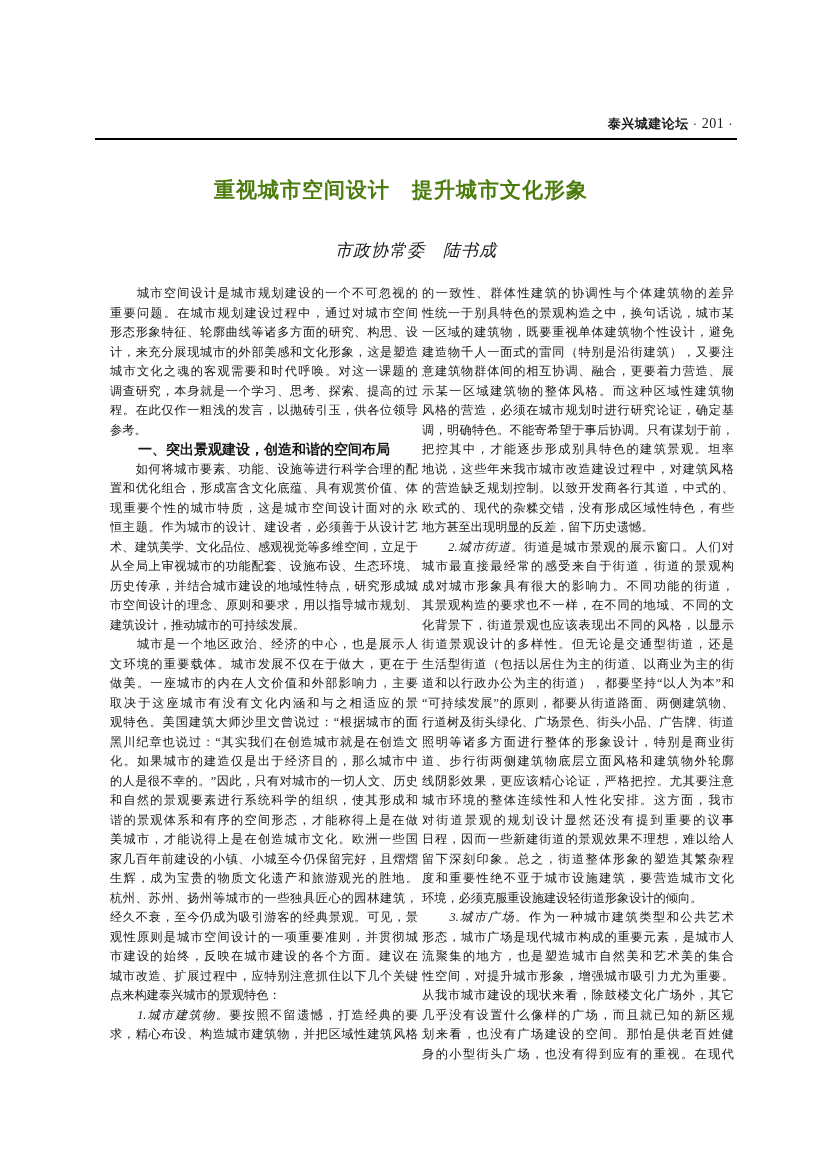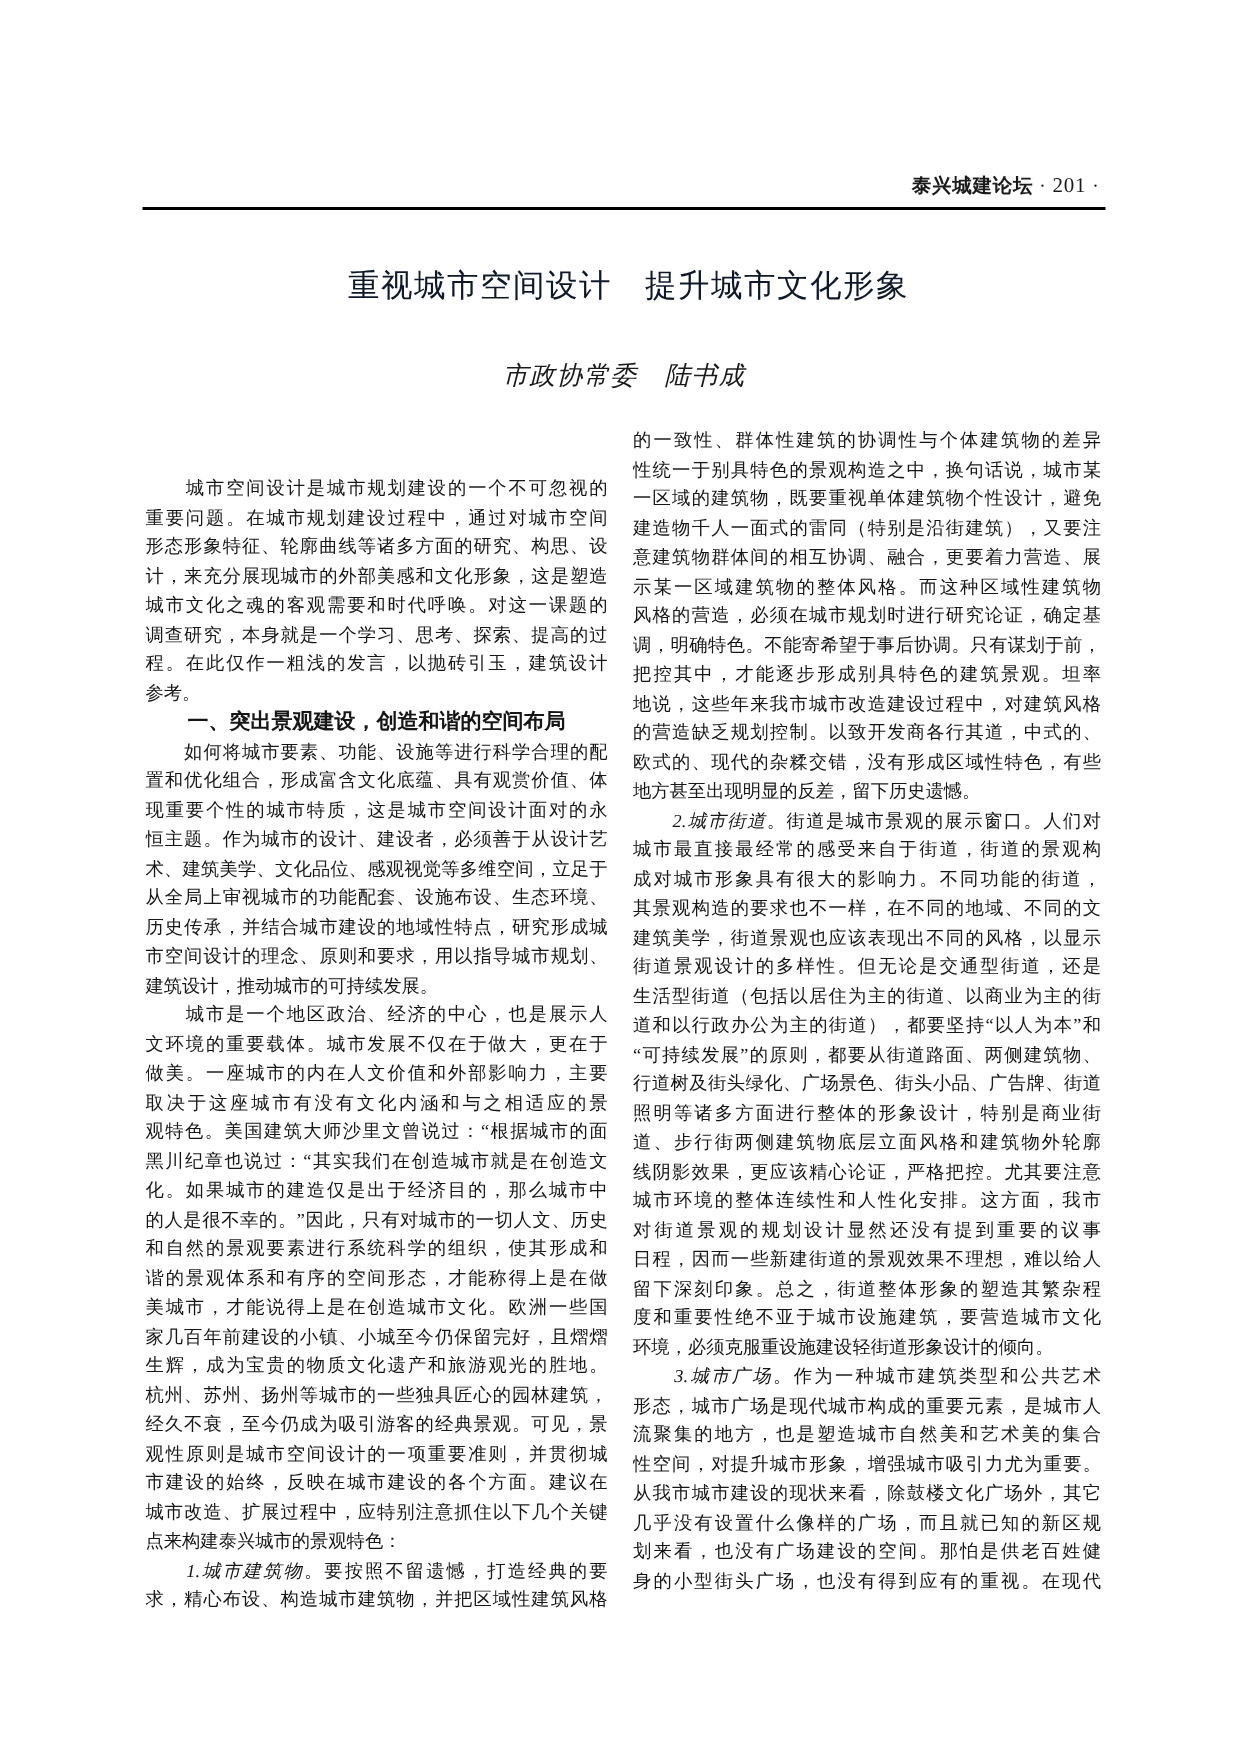--- a/index.html
+++ b/index.html
@@ -44,46 +44,46 @@
     position: absolute;
     top: 138px;
     left: 95px;
     width: 642px;
     height: 2px;
     background: #000000;
   }
   .title {
     position: absolute;
     top: 176px;
-    left: 98px;
+    left: 80px;
     width: 642px;
     margin: 0;
     text-align: center;
     font-family: "Liberation Sans", sans-serif;
-    font-weight: normal;
+    font-weight: bold;
     font-size: 21px;
     letter-spacing: 1px;
-    color: #0f172a;
+    color: #4d7c0f;
   }
   .author {
     position: absolute;
     top: 239px;
     left: 95px;
     width: 642px;
     text-align: center;
     font-size: 17px;
     font-style: italic;
     color: #1a1a1a;
     letter-spacing: 1px;
   }
   .column {
     position: absolute;
     top: 284px;
   }
-  .column-left  { left: 97px;  width: 308px; margin-top: 32px; }
+  .column-left  { left: 110px;  width: 308px; }
   .column-right { left: 422px; width: 312px; font-family: Liberation Serif, serif; }
   .text-line {
     height: 19.5px;
     line-height: 19.5px;
     font-size: 12.2px;
     color: #161616;
     white-space: nowrap;
     overflow: hidden;
     text-align: justify;
     text-align-last: justify;
@@ -117,21 +117,21 @@
 
   <div class="author">市政协常委　陆书成</div>
 
   <div class="column column-left">
       <div class="text-line">　　城市空间设计是城市规划建设的一个不可忽视的</div>
       <div class="text-line">重要问题。在城市规划建设过程中，通过对城市空间</div>
       <div class="text-line">形态形象特征、轮廓曲线等诸多方面的研究、构思、设</div>
       <div class="text-line">计，来充分展现城市的外部美感和文化形象，这是塑造</div>
       <div class="text-line">城市文化之魂的客观需要和时代呼唤。对这一课题的</div>
       <div class="text-line">调查研究，本身就是一个学习、思考、探索、提高的过</div>
-      <div class="text-line">程。在此仅作一粗浅的发言，以抛砖引玉，建筑设计</div>
+      <div class="text-line">程。在此仅作一粗浅的发言，以抛砖引玉，供各位领导</div>
       <div class="text-line para-end">参考。</div>
       <div class="text-line para-end heading-line">　　一、突出景观建设，创造和谐的空间布局</div>
       <div class="text-line">　　如何将城市要素、功能、设施等进行科学合理的配</div>
       <div class="text-line">置和优化组合，形成富含文化底蕴、具有观赏价值、体</div>
       <div class="text-line">现重要个性的城市特质，这是城市空间设计面对的永</div>
       <div class="text-line">恒主题。作为城市的设计、建设者，必须善于从设计艺</div>
       <div class="text-line">术、建筑美学、文化品位、感观视觉等多维空间，立足于</div>
       <div class="text-line">从全局上审视城市的功能配套、设施布设、生态环境、</div>
       <div class="text-line">历史传承，并结合城市建设的地域性特点，研究形成城</div>
       <div class="text-line">市空间设计的理念、原则和要求，用以指导城市规划、</div>
@@ -170,21 +170,21 @@
       <div class="text-line">调，明确特色。不能寄希望于事后协调。只有谋划于前，</div>
       <div class="text-line">把控其中，才能逐步形成别具特色的建筑景观。坦率</div>
       <div class="text-line">地说，这些年来我市城市改造建设过程中，对建筑风格</div>
       <div class="text-line">的营造缺乏规划控制。以致开发商各行其道，中式的、</div>
       <div class="text-line">欧式的、现代的杂糅交错，没有形成区域性特色，有些</div>
       <div class="text-line para-end">地方甚至出现明显的反差，留下历史遗憾。</div>
       <div class="text-line"><span>　　</span><span class="kai">2.城市街道</span><span>。街道是城市景观的展示窗口。人们对</span></div>
       <div class="text-line">城市最直接最经常的感受来自于街道，街道的景观构</div>
       <div class="text-line">成对城市形象具有很大的影响力。不同功能的街道，</div>
       <div class="text-line">其景观构造的要求也不一样，在不同的地域、不同的文</div>
-      <div class="text-line">建筑美学，街道景观也应该表现出不同的风格，以显示</div>
+      <div class="text-line">化背景下，街道景观也应该表现出不同的风格，以显示</div>
       <div class="text-line">街道景观设计的多样性。但无论是交通型街道，还是</div>
       <div class="text-line">生活型街道（包括以居住为主的街道、以商业为主的街</div>
       <div class="text-line">道和以行政办公为主的街道），都要坚持“以人为本”和</div>
       <div class="text-line">“可持续发展”的原则，都要从街道路面、两侧建筑物、</div>
       <div class="text-line">行道树及街头绿化、广场景色、街头小品、广告牌、街道</div>
       <div class="text-line">照明等诸多方面进行整体的形象设计，特别是商业街</div>
       <div class="text-line">道、步行街两侧建筑物底层立面风格和建筑物外轮廓</div>
       <div class="text-line">线阴影效果，更应该精心论证，严格把控。尤其要注意</div>
       <div class="text-line">城市环境的整体连续性和人性化安排。这方面，我市</div>
       <div class="text-line">对街道景观的规划设计显然还没有提到重要的议事</div>

